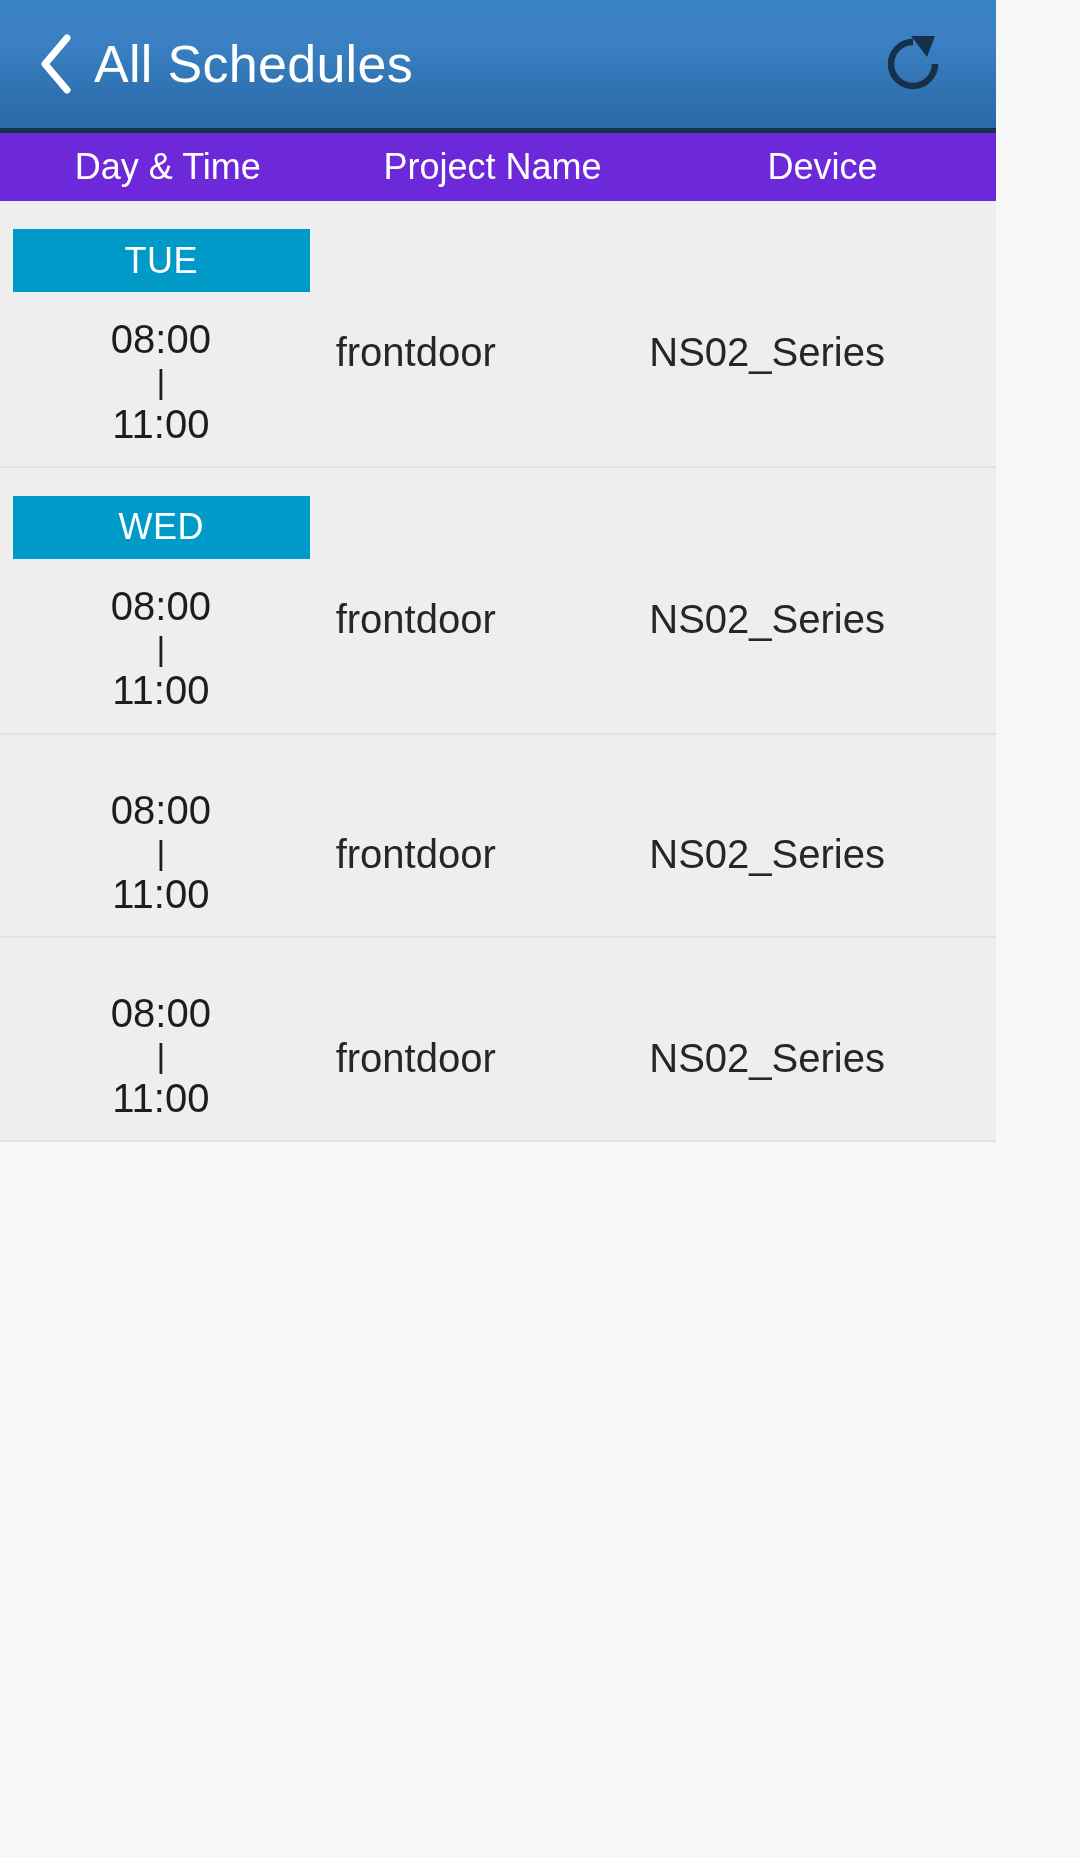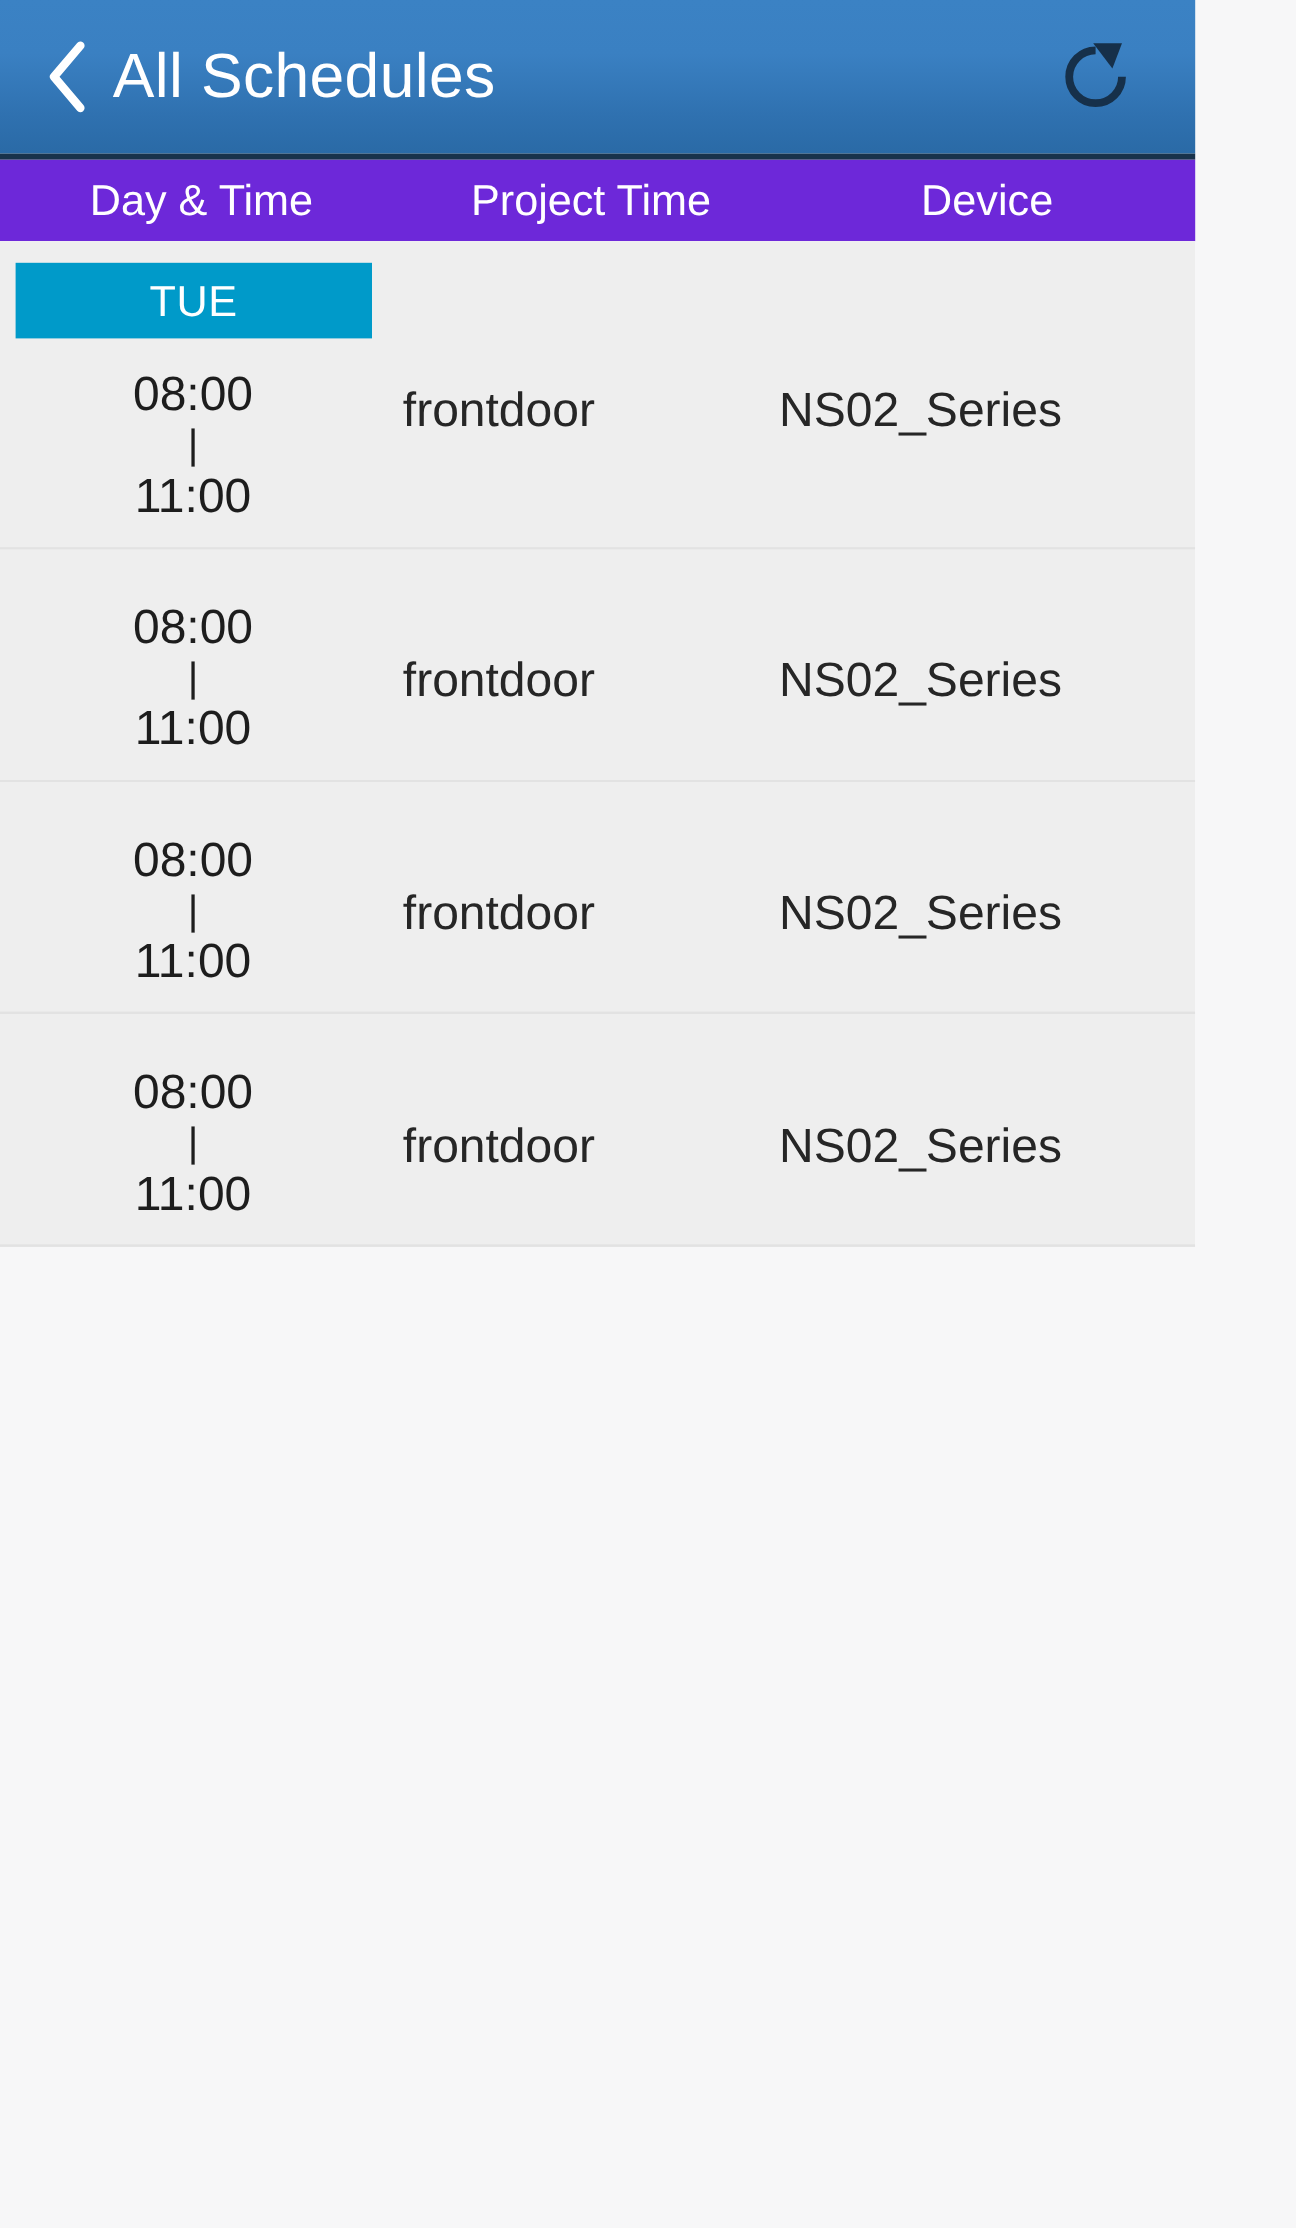--- a/index.html
+++ b/index.html
@@ -60,21 +60,21 @@
   .c3{ width:376px; }
 
   
   .list{ flex:1 1 auto; background:#f7f7f8; overflow:hidden; }
   .row{
     position:relative;
     display:flex;
     align-items:flex-start;
     background:#eeeeee;
     border-bottom:2px solid #e2e2e2;
-    padding-top:18px;
+    padding-top:28px;
     padding-bottom:18px;
   }
   .row:last-of-type{ border-bottom:2px solid #eeeeee; }
 
   .col-daytime{
     width:364px;
     display:flex; flex-direction:column; align-items:stretch;
   }
   .day-badge{
     margin:0 26px 0 13px;
@@ -134,41 +134,42 @@
           <path d="M31 9 A22 22 0 1 0 53 31" fill="none" stroke="#16304a" stroke-width="6.5" stroke-linecap="butt"></path>
           <polygon points="29,3 53,3 45,24" fill="#16304a"></polygon>
         </svg>
       </span>
     </div>
 
   </div>
 
   <div class="colhead">
     <div class="c c1">Day &amp; Time</div>
-    <div class="c c2">Project Time</div>
+    <div class="c c2">Project Name</div>
     <div class="c c3">Device</div>
   </div>
 
   <div class="list">
 
     <div class="row">
       <div class="col-daytime">
         <div class="day-badge">TUE</div>
         <div class="times">
           <span>08:00</span>
           <span class="sep">|</span>
           <span>11:00</span>
         </div>
       </div>
       <div class="col-project">frontdoor</div>
       <div class="col-device">NS02_Series</div>
     </div>
 
     <div class="row">
       <div class="col-daytime">
+        <div class="day-badge">WED</div>
         <div class="times">
           <span>08:00</span>
           <span class="sep">|</span>
           <span>11:00</span>
         </div>
       </div>
       <div class="col-project">frontdoor</div>
       <div class="col-device">NS02_Series</div>
     </div>
 

